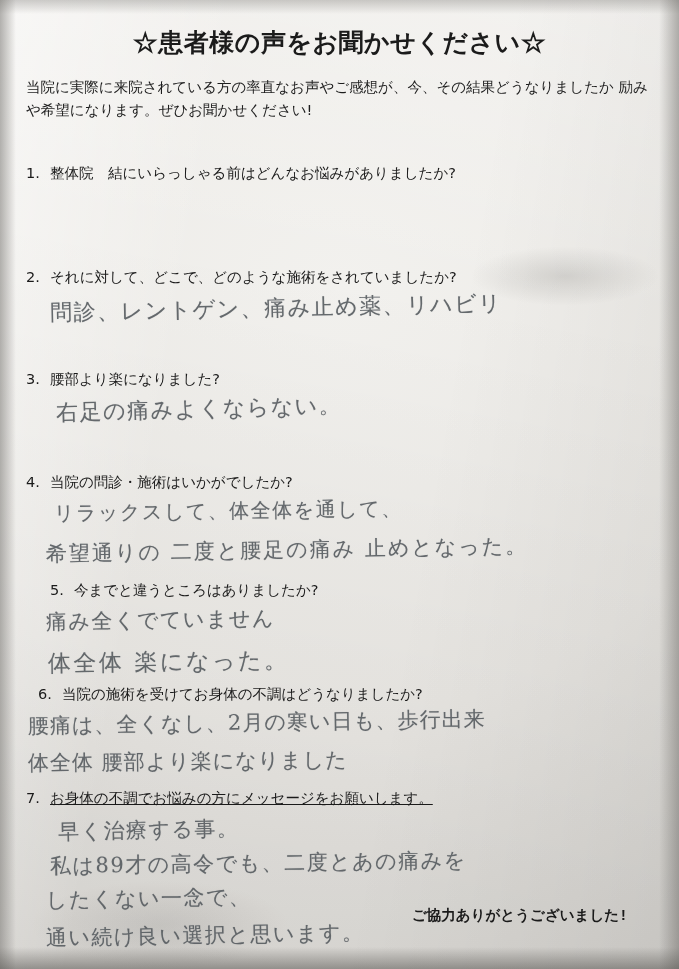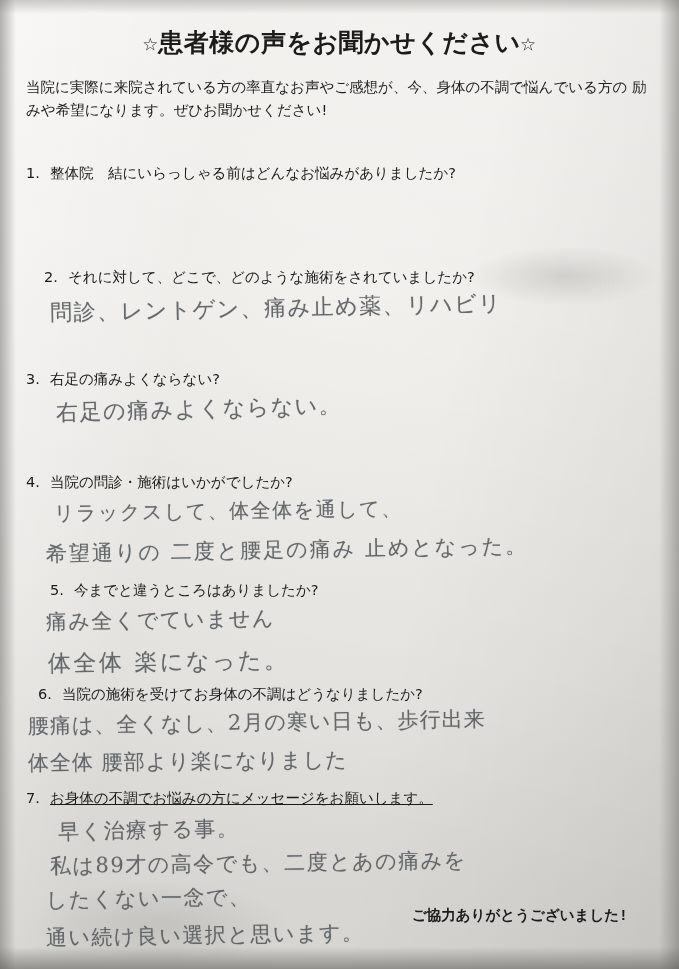--- a/index.html
+++ b/index.html
@@ -83,21 +83,21 @@
     position: relative;
     z-index: 5;
     padding: 0;
   }
 
   .doc-title {
     position: absolute;
     left: 0; right: 0;
     top: 26px;
     text-align: center;
-    font-family: Liberation Mono, monospace;
+    font-family: Liberation Serif, serif;
     font-weight: bold;
     font-size: 25px;
     letter-spacing: 0.5px;
     color: #1b1b1b;
   }
 
   .intro {
     position: absolute;
     left: 26px;
     right: 24px;
@@ -154,35 +154,35 @@
   <div class="edge-right"></div>
   <div class="edge-bottom"></div>
   <div class="smudge-a"></div>
   <div class="smudge-b"></div>
 
   <div class="content">
 
     <div class="doc-title">☆患者様の声をお聞かせください☆</div>
 
     <div class="intro">
-      <span>当院に実際に来院されている方の率直なお声やご感想が、今、身体の不調で悩んでいる方の</span>
+      <span>当院に実際に来院されている方の率直なお声やご感想が、今、その結果どうなりましたか</span>
       <span>励みや希望になります。ぜひお聞かせください!</span>
     </div>
 
     <div class="q" style="top:164px;">
       <span class="num">1.</span><span>整体院　結にいらっしゃる前はどんなお悩みがありましたか?</span>
     </div>
 
-    <div class="q" style="top:268px;margin-left:18px;">
+    <div class="q" style="top:268px;">
       <span class="num">2.</span><span>それに対して、どこで、どのような施術をされていましたか?</span>
     </div>
     <div class="hw" style="left:50px; top:298px; font-size:22px; transform: rotate(-1.2deg);">問診、レントゲン、痛み止め薬、リハビリ</div>
 
     <div class="q" style="top:370px;">
-      <span class="num">3.</span><span>右足の痛みよくならない?</span>
+      <span class="num">3.</span><span>腰部より楽になりました?</span>
     </div>
     <div class="hw" style="left:56px; top:398px; font-size:22px; transform: rotate(-1.5deg);">右足の痛みよくならない。</div>
 
     <div class="q" style="top:473px;">
       <span class="num">4.</span><span>当院の問診・施術はいかがでしたか?</span>
     </div>
     <div class="hw" style="left:54px; top:500px; font-size:20px; transform: rotate(-0.8deg);">リラックスして、体全体を通して、</div>
     <div class="hw" style="left:46px; top:540px; font-size:21px; letter-spacing:2px; transform: rotate(-1deg);">希望通りの 二度と腰足の痛み 止めとなった。</div>
 
     <div class="q" style="top:581px;margin-left:24px;">

